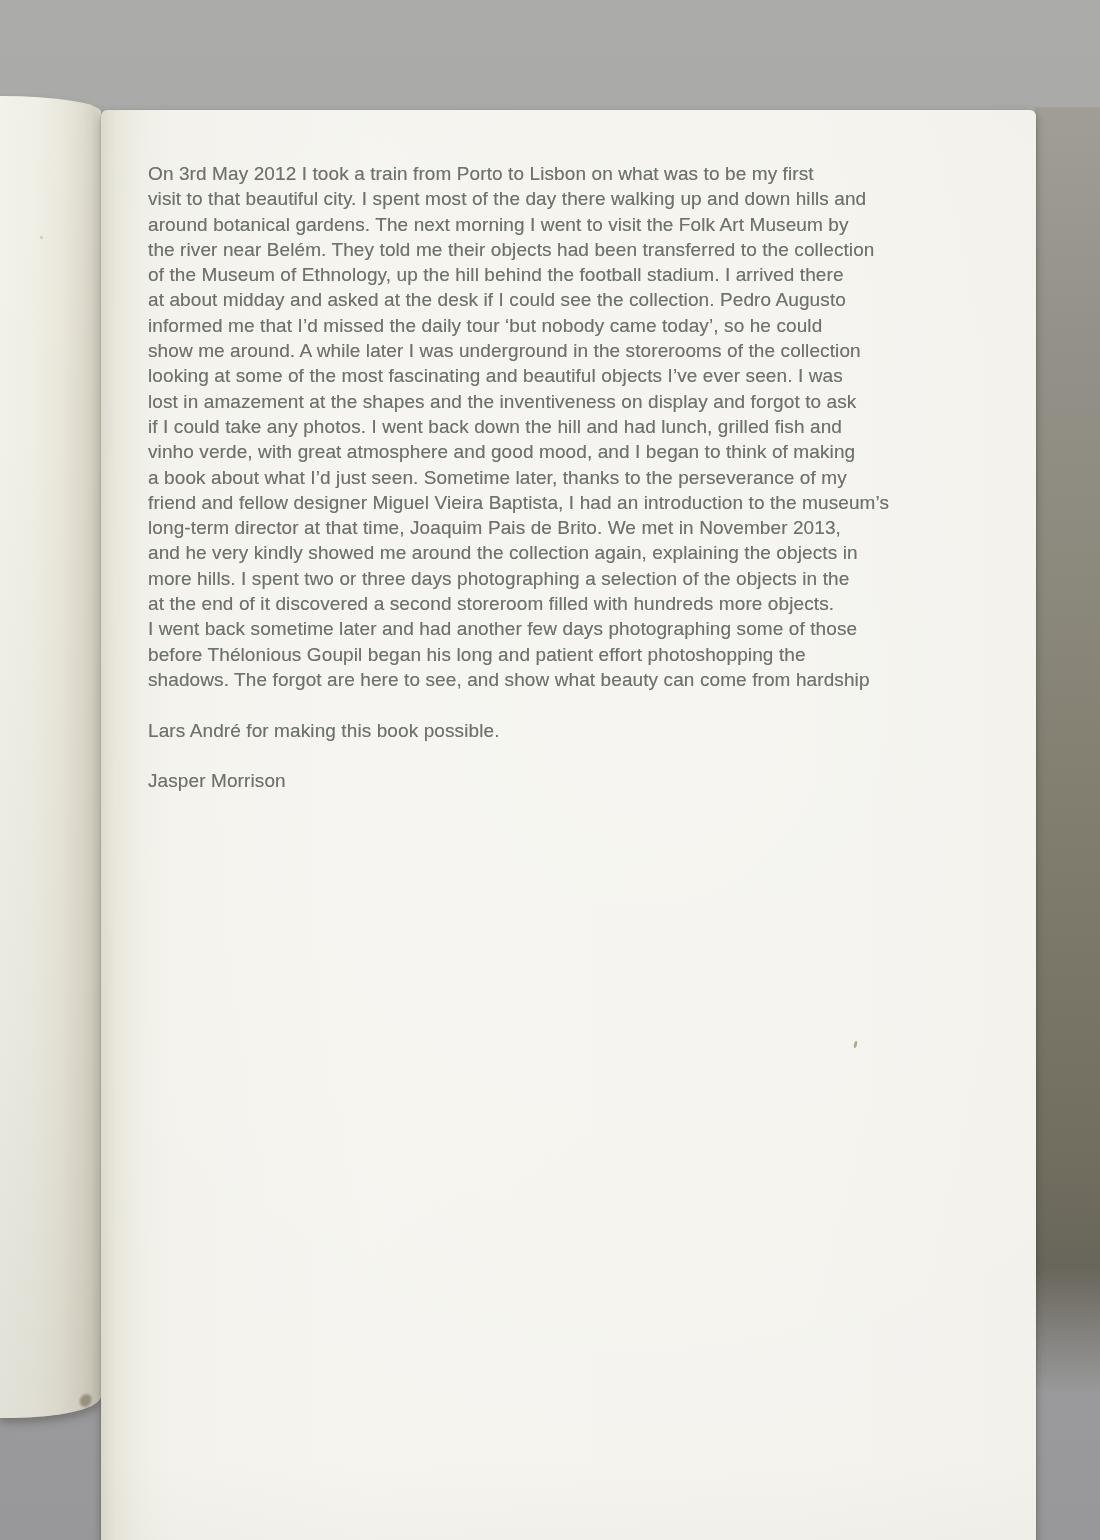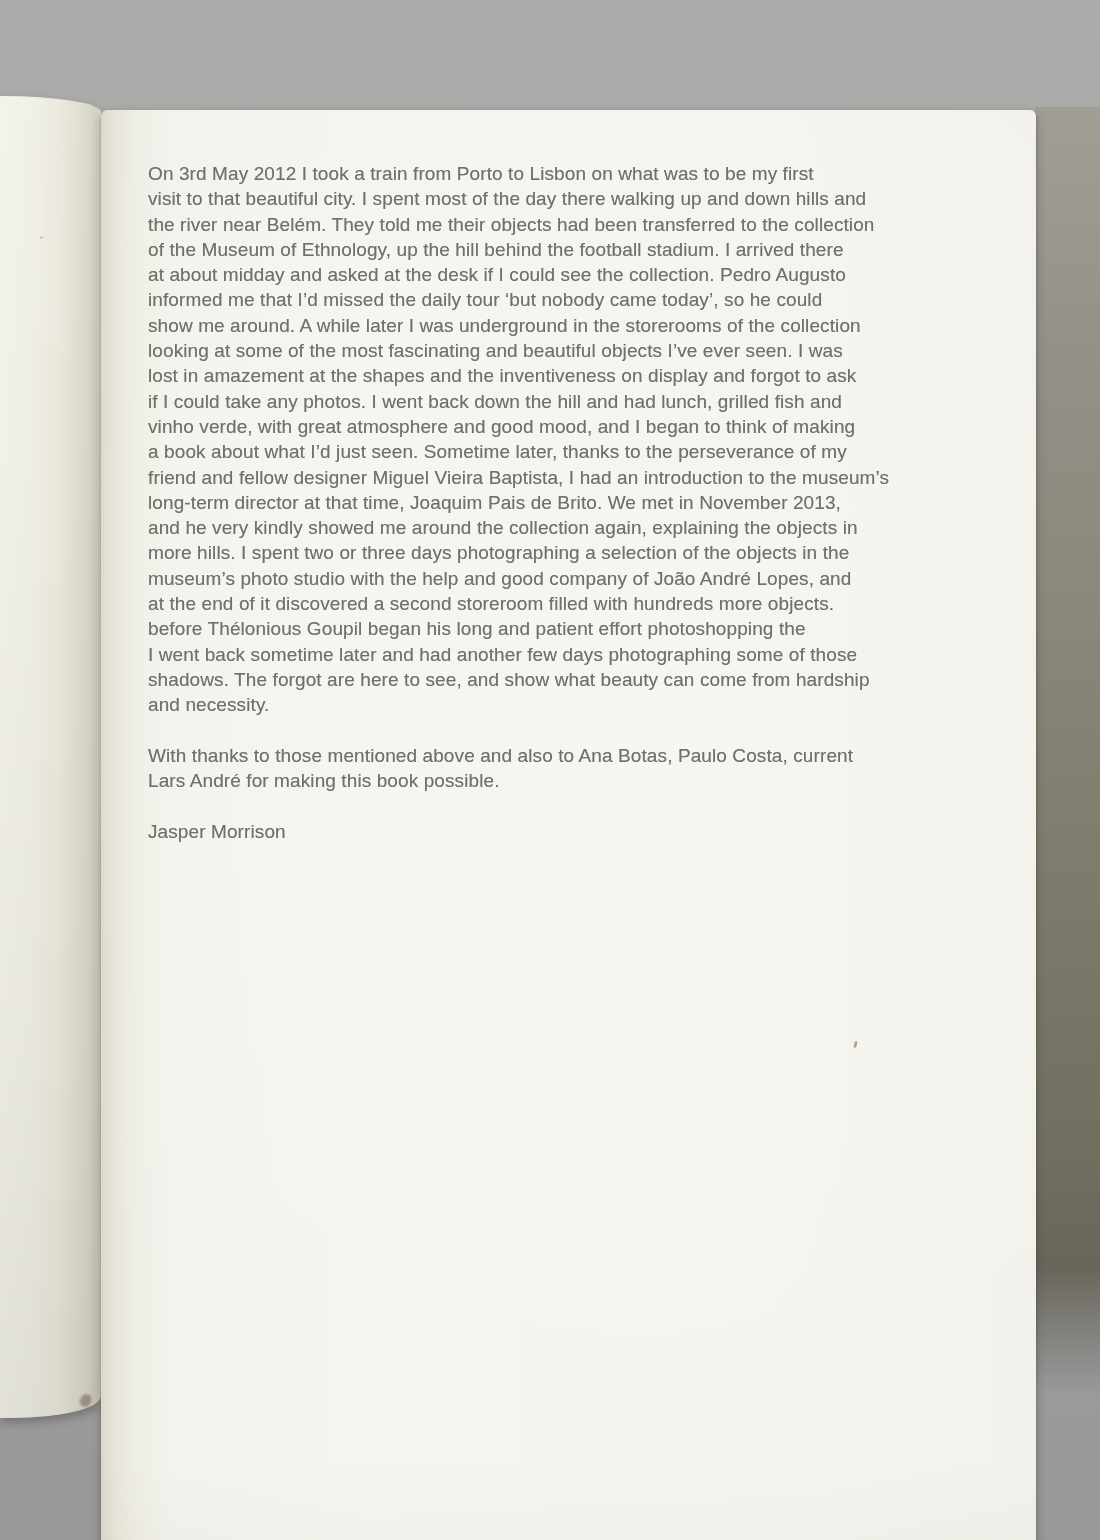--- a/index.html
+++ b/index.html
@@ -137,43 +137,41 @@
 
   <div class="left-page"></div>
 
   <div class="gutter-slit"></div>
 
   <div class="main-page">
     <div class="text-block">
         <div class="paragraph">
           <div class="line">On 3rd May 2012 I took a train from Porto to Lisbon on what was to be my first</div>
           <div class="line">visit to that beautiful city. I spent most of the day there walking up and down hills and</div>
+          <div class="line">around botanical gardens. The next morning I went to visit the Folk Art Museum by</div>
           <div class="line">the river near Belém. They told me their objects had been transferred to the collection</div>
           <div class="line">of the Museum of Ethnology, up the hill behind the football stadium. I arrived there</div>
           <div class="line">at about midday and asked at the desk if I could see the collection. Pedro Augusto</div>
           <div class="line">informed me that I’d missed the daily tour ‘but nobody came today’, so he could</div>
           <div class="line">show me around. A while later I was underground in the storerooms of the collection</div>
           <div class="line">looking at some of the most fascinating and beautiful objects I’ve ever seen. I was</div>
           <div class="line">lost in amazement at the shapes and the inventiveness on display and forgot to ask</div>
           <div class="line">if I could take any photos. I went back down the hill and had lunch, grilled fish and</div>
           <div class="line">vinho verde, with great atmosphere and good mood, and I began to think of making</div>
           <div class="line">a book about what I’d just seen. Sometime later, thanks to the perseverance of my</div>
           <div class="line">friend and fellow designer Miguel Vieira Baptista, I had an introduction to the museum’s</div>
           <div class="line">long-term director at that time, Joaquim Pais de Brito. We met in November 2013,</div>
           <div class="line">and he very kindly showed me around the collection again, explaining the objects in</div>
           <div class="line">more hills. I spent two or three days photographing a selection of the objects in the</div>
-          <div class="line">museum’s photo studio with the help and good company of João André Lopes, and</div>
           <div class="line">at the end of it discovered a second storeroom filled with hundreds more objects.</div>
+          <div class="line">I went back sometime later and had another few days photographing some of those</div>
           <div class="line">before Thélonious Goupil began his long and patient effort photoshopping the</div>
-          <div class="line">I went back sometime later and had another few days photographing some of those</div>
           <div class="line">shadows. The forgot are here to see, and show what beauty can come from hardship</div>
-          <div class="line">and necessity.</div>
         </div>
         <div class="paragraph">
-          <div class="line">With thanks to those mentioned above and also to Ana Botas, Paulo Costa, current</div>
           <div class="line">Lars André for making this book possible.</div>
         </div>
         <div class="paragraph">
           <div class="line">Jasper Morrison</div>
         </div>
       </div>
     <div class="speck speck-a"></div>
   </div>
 
   <div class="speck speck-b"></div>

